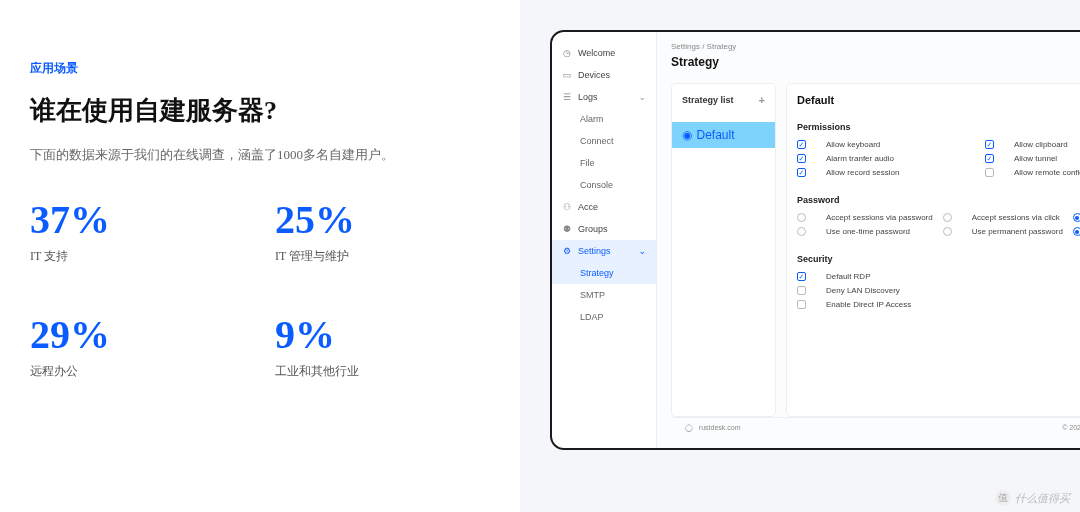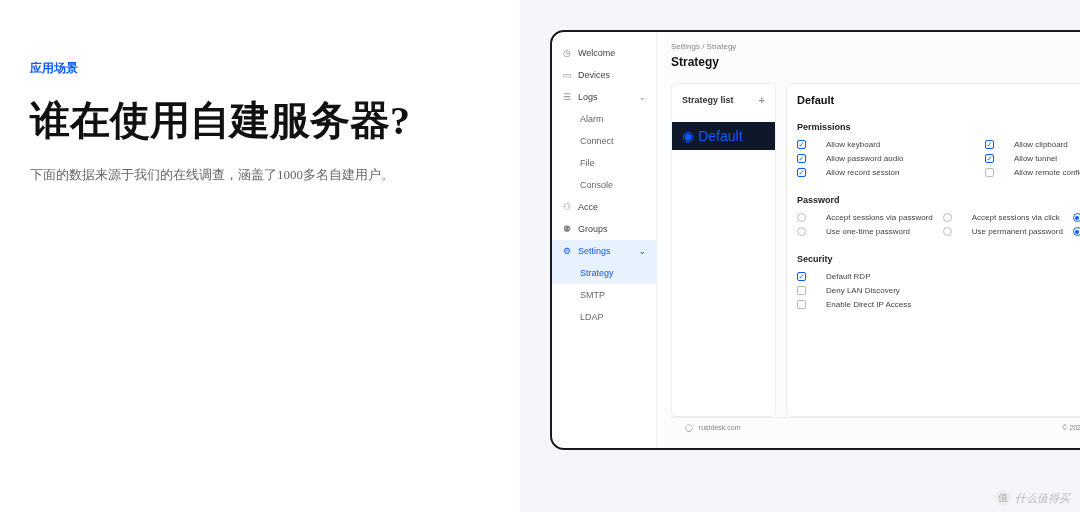--- a/index.html
+++ b/index.html
@@ -21,21 +21,21 @@
   padding: 60px 20px 40px 30px;
   font-family: Liberation Serif, serif;
 }
 .eyebrow {
   color: #0B5CFF;
   font-size: 12px;
   font-weight: 600;
   margin-bottom: 16px;
 }
 .heading {
-  font-size: 40px;
+  font-size: 26px;
   font-weight: 700;
   color: #111;
   margin-bottom: 18px;
 }
 .subtext {
   font-size: 13px;
   color: #666;
   margin-bottom: 36px;
 }
 .stats-grid {
@@ -142,24 +142,24 @@
   display: flex;
   justify-content: space-between;
   align-items: center;
   font-weight: 700;
   color: #333;
   margin-bottom: 16px;
 }
 .plus { color: #999; font-size: 11px; }
 .list-item {
   color: #0B5CFF;
-  background: #0f172a;
+  background: #7dd3fc;
   margin: 0 -10px;
   padding: 6px 10px;
-  font-size: 14px;
+  font-size: 12px;
 }
 .detail-title {
   font-size: 11px;
   font-weight: 700;
   margin-bottom: 16px;
   color: #111;
 }
 .sec-title {
   font-size: 9px;
   font-weight: 700;
@@ -243,20 +243,38 @@
 }
 </style>
 </head>
 <body>
 
 <div class="container">
   <div class="left-pane">
     <div class="eyebrow">应用场景</div>
     <h1 class="heading">谁在使用自建服务器?</h1>
     <p class="subtext">下面的数据来源于我们的在线调查，涵盖了1000多名自建用户。</p>
+    <div class="stats-grid">
+      <div>
+        <div class="stat-value">37%</div>
+        <div class="stat-label">IT 支持</div>
+      </div>
+      <div>
+        <div class="stat-value">25%</div>
+        <div class="stat-label">IT 管理与维护</div>
+      </div>
+      <div>
+        <div class="stat-value">29%</div>
+        <div class="stat-label">远程办公</div>
+      </div>
+      <div>
+        <div class="stat-value">9%</div>
+        <div class="stat-label">工业和其他行业</div>
+      </div>
+    </div>
   </div>
 
   <div class="right-pane">
     <div class="app-window">
       <div class="sidebar">
         <div class="s-item">
           <span class="s-ico">◷</span>
           <span>Welcome</span>
         </div>
         <div class="s-item">
@@ -311,21 +329,21 @@
               <div class="opt">
                   <span class="cb on">✓</span>
                   <span>Allow keyboard</span>
                 </div>
               <div class="opt">
                   <span class="cb on">✓</span>
                   <span>Allow clipboard</span>
                 </div>
               <div class="opt">
                   <span class="cb on">✓</span>
-                  <span>Allow password audio</span>
+                  <span>Alarm tranfer audio</span>
                 </div>
               <div class="opt">
                   <span class="cb on">✓</span>
                   <span>Allow tunnel</span>
                 </div>
               <div class="opt">
                   <span class="cb on">✓</span>
                   <span>Allow record session</span>
                 </div>
               <div class="opt">

